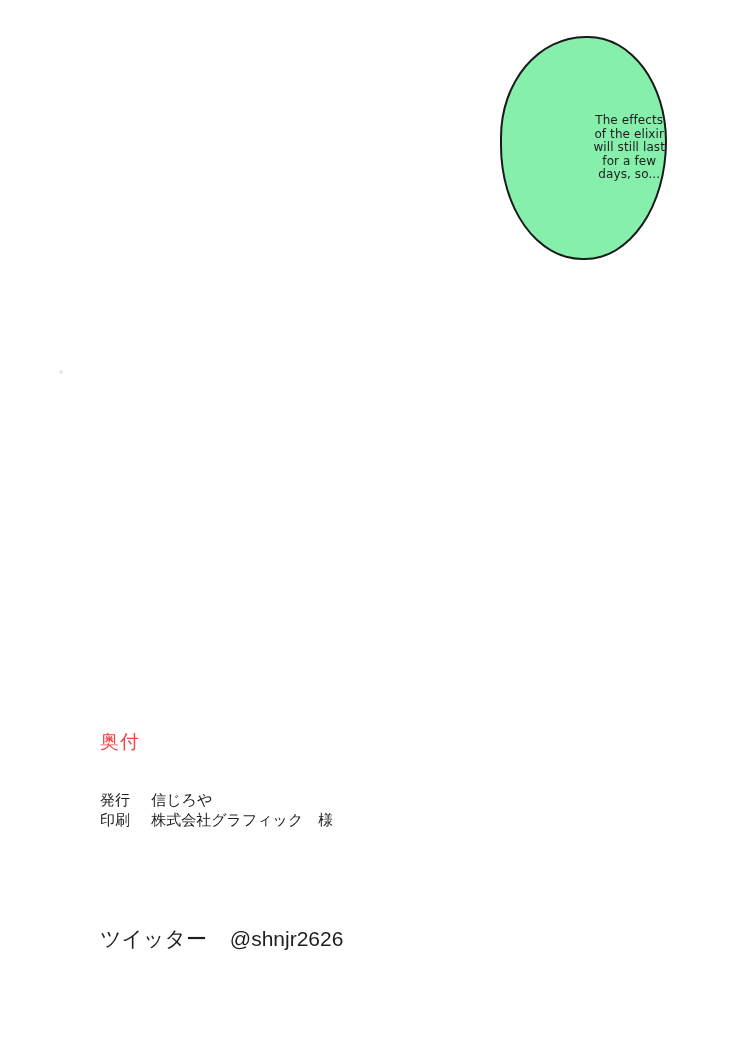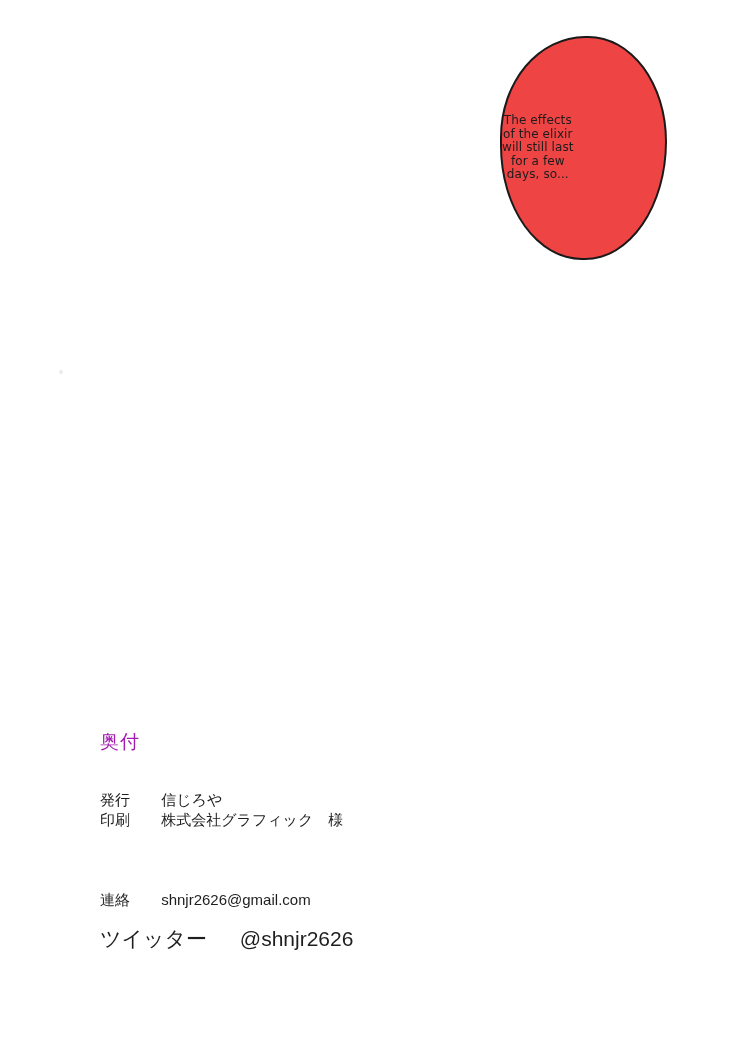--- a/index.html
+++ b/index.html
@@ -13,25 +13,25 @@
   .page {
     position: relative;
     width: 736px;
     height: 1045px;
     background: #ffffff;
   }
 
   
   .bubble {
     position: absolute;
-    background: #ef4444;
+    background: #86efac;
     border: 2px solid #1a1a1a;
     display: flex;
     align-items: center;
-    justify-content: flex-start;
+    justify-content: flex-end;
   }
   .bubble-large {
     left: 500px; top: 36px;
     width: 167px; height: 224px;
     border-radius: 52% 48% 50% 50% / 46% 48% 54% 52%;
   }
   .bubble-small {
     left: 359px; top: 161px;
     width: 114px; height: 174px;
     border-radius: 50% 50% 48% 52% / 47% 49% 53% 51%;
@@ -45,32 +45,32 @@
     white-space: pre-line;
     letter-spacing: 0.1px;
   }
 
   
   .colophon-heading {
     position: absolute;
     left: 100px; top: 731px;
     font-size: 19px;
     line-height: 22px;
-    color: #a21caf;
+    color: #ef4444;
     letter-spacing: 1px;
   }
   .colophon-rows {
     position: absolute;
     left: 100px; top: 790px;
     font-size: 15px;
     line-height: 20px;
   }
   .colophon-row { white-space: nowrap; }
   .row-label { display: inline-block; }
-  .row-value { display: inline-block; margin-left: 27px; }
+  .row-value { display: inline-block; margin-left: 17px; }
   .contact-row {
     position: absolute;
     left: 100px; top: 890px;
     font-size: 15px;
     line-height: 20px;
     white-space: nowrap;
   }
   .twitter-row {
     position: absolute;
     left: 100px; top: 929px;
@@ -110,23 +110,19 @@
     <div class="colophon-row">
       <span class="row-label">発行</span>
       <span class="row-value">信じろや</span>
     </div>
     <div class="colophon-row">
       <span class="row-label">印刷</span>
       <span class="row-value">株式会社グラフィック　様</span>
     </div>
   </div>
 
-  <div class="contact-row">
-    <span class="row-label">連絡</span>
-    <span class="row-value">shnjr2626@gmail.com</span>
-  </div>
 
   <div class="twitter-row">
     <span class="row-label">ツイッター</span>
     <span class="row-value">@shnjr2626</span>
   </div>
 
 </div>
 
 </body></html>

